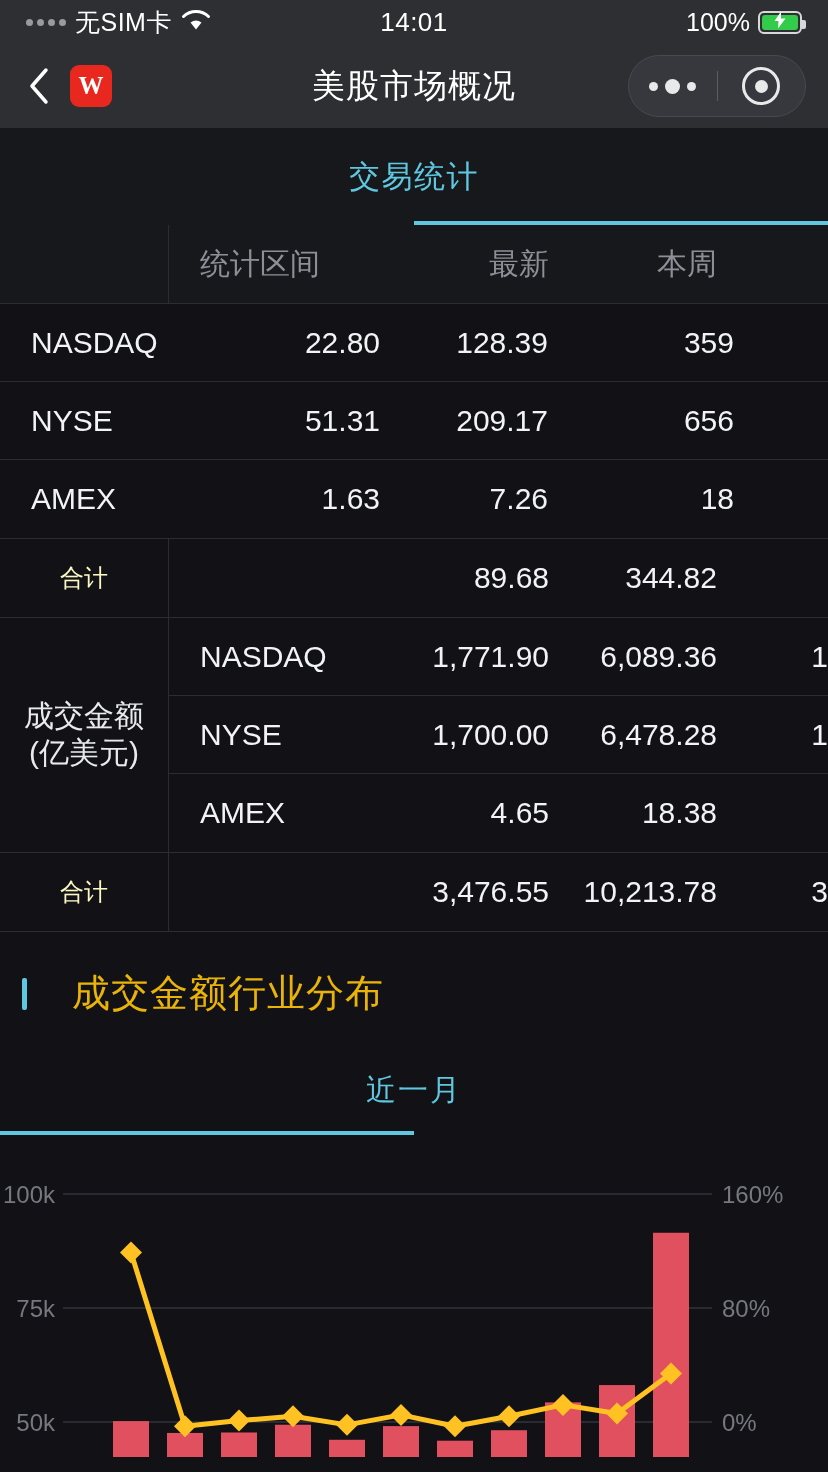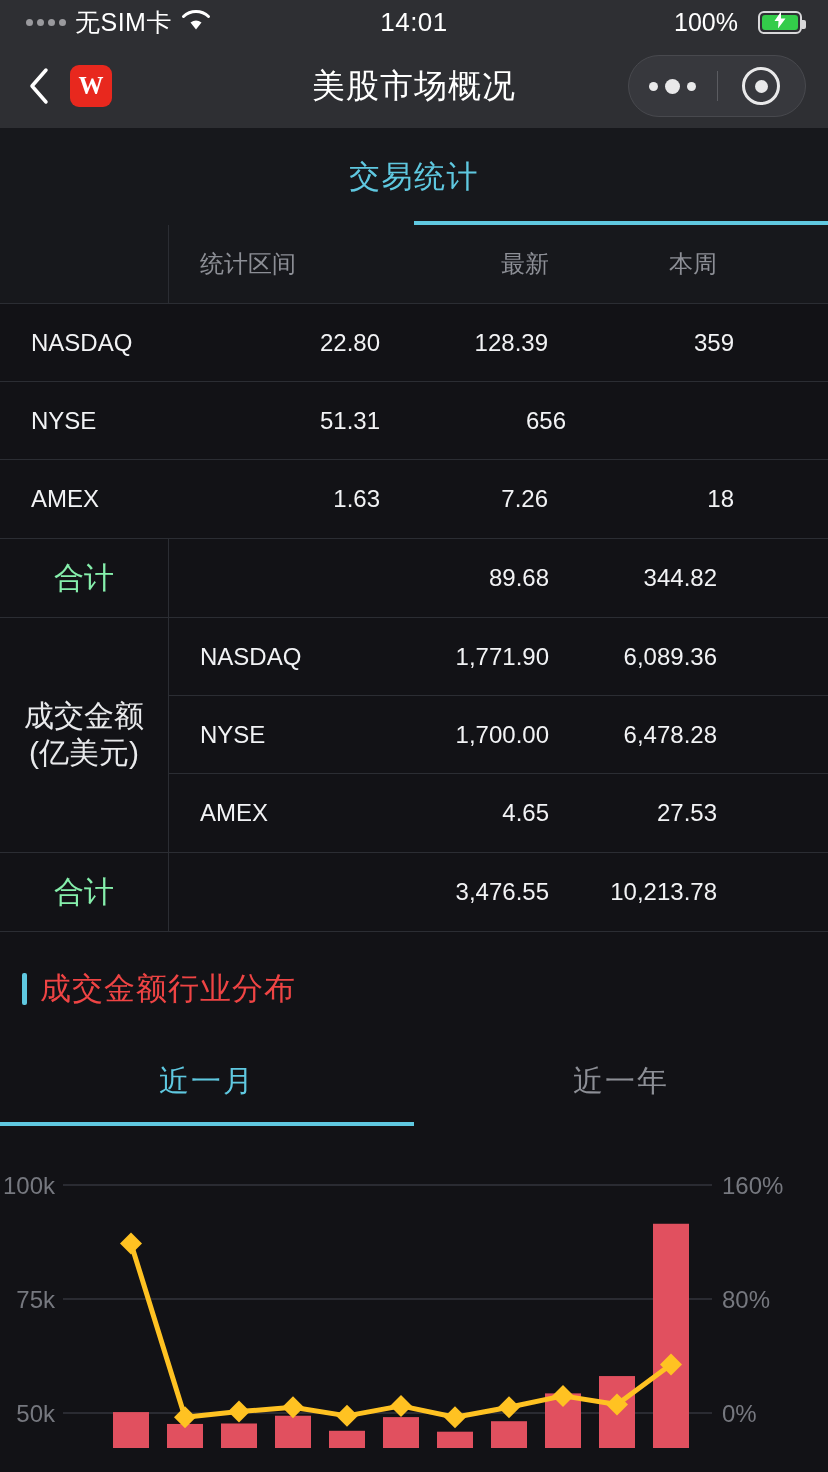--- a/index.html
+++ b/index.html
@@ -16,21 +16,21 @@
     height:44px; background:#2e2f33;
     display:flex; align-items:center;
     padding:0 26px; color:#fff;
   }
   .sb-left { display:flex; align-items:center; gap:9px; flex:1; }
   .sb-dots { display:flex; align-items:flex-end; gap:4px; }
   .sb-dots i { width:7px; height:7px; border-radius:50%; background:#9a9a9e; display:block; }
   .sb-carrier { font-size:25px; letter-spacing:.5px; }
   .sb-wifi { display:inline-block; }
   .sb-time { font-size:26px; font-weight:400; letter-spacing:.5px; }
-  .sb-right { flex:1; display:flex; align-items:center; justify-content:flex-end; gap:20px; }
+  .sb-right { flex:1; display:flex; align-items:center; justify-content:flex-end; gap:8px; }
   .sb-batt-text { font-size:25px; }
   .sb-batt {
     width:44px; height:23px; border:2px solid #d8d8da; border-radius:6px;
     position:relative; display:flex; align-items:center; padding:2px;
   }
   .sb-batt:after {
     content:""; position:absolute; right:-6px; top:7px;
     width:4px; height:9px; background:#d8d8da; border-radius:0 2px 2px 0;
   }
   .sb-batt-fill { background:#33cc4a; width:100%; height:100%; border-radius:3px; position:relative; }
@@ -93,40 +93,40 @@
     color:#e9eaec; font-size:30px; line-height:1.22; text-align:center;
     border-right:1px solid #2b2d33;
   }
   .tgroup-cell.empty { border-right:1px solid #2b2d33; }
   .trows-wrap { flex:1; display:flex; flex-direction:column; }
   .tr {
     display:flex; align-items:center; height:78px;
     border-bottom:1px solid #2b2d33;
   }
   .tr.last { border-bottom:none; }
-  .tc { font-size:24px; color:#f2f3f5; white-space:nowrap; }
+  .tc { font-size:30px; color:#f2f3f5; white-space:nowrap; }
   .tc.name { flex:0 0 212px; text-align:left; padding-left:31px; }
   .tc.num  { flex:0 0 168px; text-align:right; }
   .tc.num.wide { flex:0 0 186px; }
   .thead { height:78px; background:#17181c; }
   .thead .tc { color:#8d8f96; }
   .ttotal-label {
     width:169px; flex:0 0 169px; display:flex; align-items:center; justify-content:center;
-    color:#86efac; font-size:30px; border-right:1px solid #2b2d33;
+    color:#fef9c3; font-size:24px; border-right:1px solid #2b2d33;
   }
   .section-block { display:flex; border-bottom:1px solid #2b2d33; }
   .section-block.head { border-bottom:1px solid #2b2d33; background:#17181c; }
 
   
   .sec-title {
     display:flex; align-items:center; gap:13px;
     padding:36px 0 26px 22px;
   }
   .sec-bar { width:5px; height:32px; background:#5fc8e0; border-radius:2px; }
-  .sec-text { font-size:31px; color:#ef4444; letter-spacing:1px; }
+  .sec-text { font-size:38px; color:#eab308; letter-spacing:1px;margin-left:32px; }
 
   
   .subtabs { display:flex; position:relative; height:90px;justify-content:flex-end; }
   .subtab {
     flex:1; display:flex; align-items:center; justify-content:center;
     font-size:30px; color:#8d8f96; letter-spacing:2px;
   }
   .subtab.active { color:#5fc8e0; }
   .subtab-ul { position:absolute; bottom:0; left:0; width:50%; height:4px; background:#5fc8e0; }
 
@@ -221,20 +221,21 @@
       <div class="trows-wrap">
         <div class="tr">
           <div class="tc name">NASDAQ</div>
           <div class="tc num">22.80</div>
           <div class="tc num">128.39</div>
           <div class="tc num wide">359</div>
         </div>
         <div class="tr">
           <div class="tc name">NYSE</div>
           <div class="tc num">51.31</div>
+          <div class="tc num">209.17</div>
           <div class="tc num wide">656</div>
         </div>
         <div class="tr last">
           <div class="tc name">AMEX</div>
           <div class="tc num">1.63</div>
           <div class="tc num">7.26</div>
           <div class="tc num wide">18</div>
         </div>
       </div>
     </div>
@@ -265,21 +266,21 @@
         </div>
         <div class="tr">
           <div class="tc name">NYSE</div>
           <div class="tc num">1,700.00</div>
           <div class="tc num">6,478.28</div>
           <div class="tc num wide">19,127</div>
         </div>
         <div class="tr last">
           <div class="tc name">AMEX</div>
           <div class="tc num">4.65</div>
-          <div class="tc num">27.53</div>
+          <div class="tc num">18.38</div>
           <div class="tc num wide">57</div>
         </div>
       </div>
     </div>
 
     <div class="section-block">
       <div class="ttotal-label">合计</div>
       <div class="trows-wrap">
         <div class="tr last">
           <div class="tc name"></div>
@@ -291,21 +292,20 @@
     </div>
   </div>
 
   <div class="sec-title">
     <span class="sec-bar"></span>
     <span class="sec-text">成交金额行业分布</span>
   </div>
 
   <div class="subtabs">
     <div class="subtab active">近一月</div>
-    <div class="subtab">近一年</div>
     <div class="subtab-ul"></div>
   </div>
 
   <div class="chart">
     <svg id="chart-svg" width="828" height="300" viewBox="0 0 828 300">
         <line x1="63" y1="37" x2="712" y2="37" stroke="#33353c" stroke-width="1.5"></line>
         <text x="55" y="46" text-anchor="end" class="axlabel">100k</text>
         <text x="722" y="46" text-anchor="start" class="axlabel">160%</text>
         <line x1="63" y1="151" x2="712" y2="151" stroke="#33353c" stroke-width="1.5"></line>
         <text x="55" y="160" text-anchor="end" class="axlabel">75k</text>

